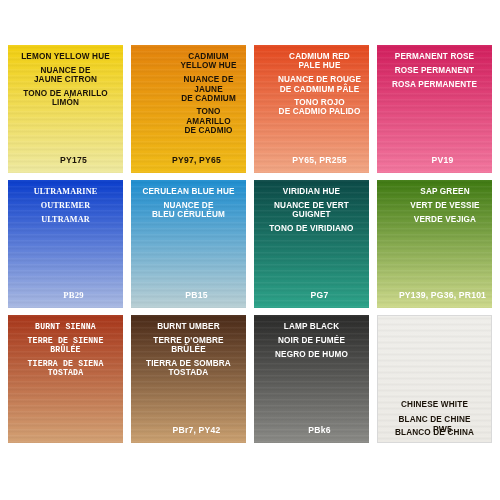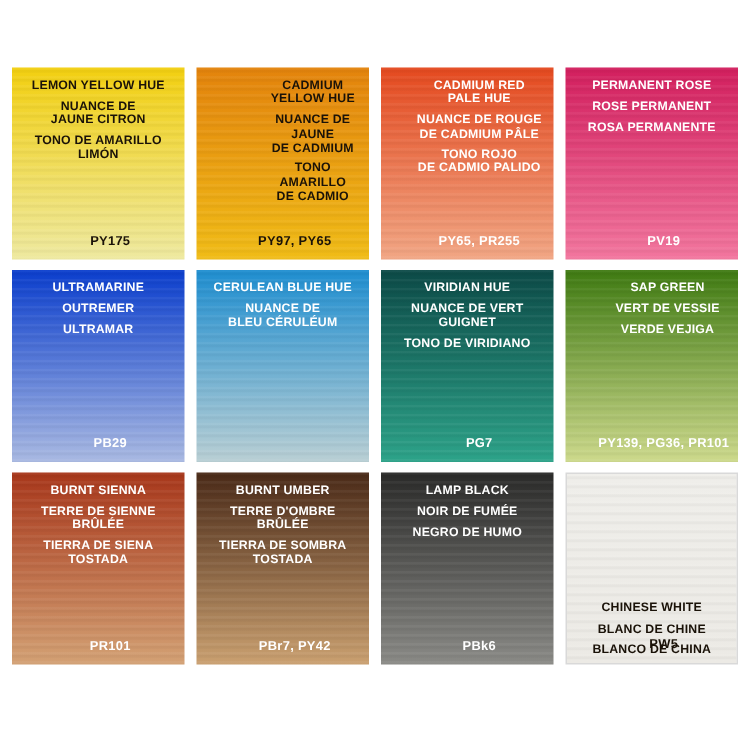--- a/index.html
+++ b/index.html
@@ -142,61 +142,61 @@
         <div class="pigment-code">PY65, PR255</div>
       </div>
       <div class="swatch txt-light" style="background: linear-gradient(rgb(210, 31, 94) 0%, rgb(242, 118, 158) 100%);">
         <div class="names">
           <span class="name-line n0">PERMANENT ROSE</span>
           <span class="name-line n1">ROSE PERMANENT</span>
           <span class="name-line n2">ROSA PERMANENTE</span>
         </div>
         <div class="pigment-code">PV19</div>
       </div>
-      <div class="swatch txt-light" style="background: linear-gradient(rgb(11, 62, 205) 0%, rgb(169, 185, 226) 100%);">
+      <div class="swatch txt-light" style="background: linear-gradient(rgb(11, 62, 205) 0%, rgb(169, 185, 226) 100%); font-family: Liberation Serif, serif;">
         <div class="names">
           <span class="name-line n0">ULTRAMARINE</span>
           <span class="name-line n1">OUTREMER</span>
           <span class="name-line n2">ULTRAMAR</span>
         </div>
         <div class="pigment-code">PB29</div>
       </div>
       <div class="swatch txt-light" style="background: linear-gradient(rgb(31, 142, 208) 0%, rgb(185, 207, 212) 100%);">
         <div class="names">
           <span class="name-line n0">CERULEAN BLUE HUE</span>
           <span class="name-line n1">NUANCE DE
 BLEU CÉRULÉUM</span>
         </div>
+        <div class="pigment-code">PB15</div>
       </div>
       <div class="swatch txt-light" style="background: linear-gradient(rgb(12, 74, 71) 0%, rgb(45, 163, 137) 100%);">
         <div class="names">
           <span class="name-line n0">VIRIDIAN HUE</span>
           <span class="name-line n1">NUANCE DE VERT
 GUIGNET</span>
           <span class="name-line n2">TONO DE VIRIDIANO</span>
         </div>
         <div class="pigment-code">PG7</div>
       </div>
       <div class="swatch txt-light" style="background: linear-gradient(rgb(63, 122, 18) 0%, rgb(205, 217, 140) 100%); padding-left: 21px;">
         <div class="names">
           <span class="name-line n0">SAP GREEN</span>
           <span class="name-line n1">VERT DE VESSIE</span>
           <span class="name-line n2">VERDE VEJIGA</span>
         </div>
         <div class="pigment-code">PY139, PG36, PR101</div>
       </div>
-      <div class="swatch txt-light" style="background: linear-gradient(rgb(168, 55, 27) 0%, rgb(211, 161, 116) 100%);">
+      <div class="swatch txt-light" style="background: linear-gradient(rgb(168, 55, 27) 0%, rgb(211, 161, 116) 100%); font-family: Liberation Mono, monospace;">
         <div class="names">
           <span class="name-line n0">BURNT SIENNA</span>
           <span class="name-line n1">TERRE DE SIENNE
 BRÛLÉE</span>
           <span class="name-line n2">TIERRA DE SIENA
 TOSTADA</span>
         </div>
-        <div class="pigment-code">PR101</div>
       </div>
       <div class="swatch txt-light" style="background: linear-gradient(rgb(74, 42, 24) 0%, rgb(202, 160, 112) 100%);">
         <div class="names">
           <span class="name-line n0">BURNT UMBER</span>
           <span class="name-line n1">TERRE D'OMBRE
 BRÛLÉE</span>
           <span class="name-line n2">TIERRA DE SOMBRA
 TOSTADA</span>
         </div>
         <div class="pigment-code">PBr7, PY42</div>

